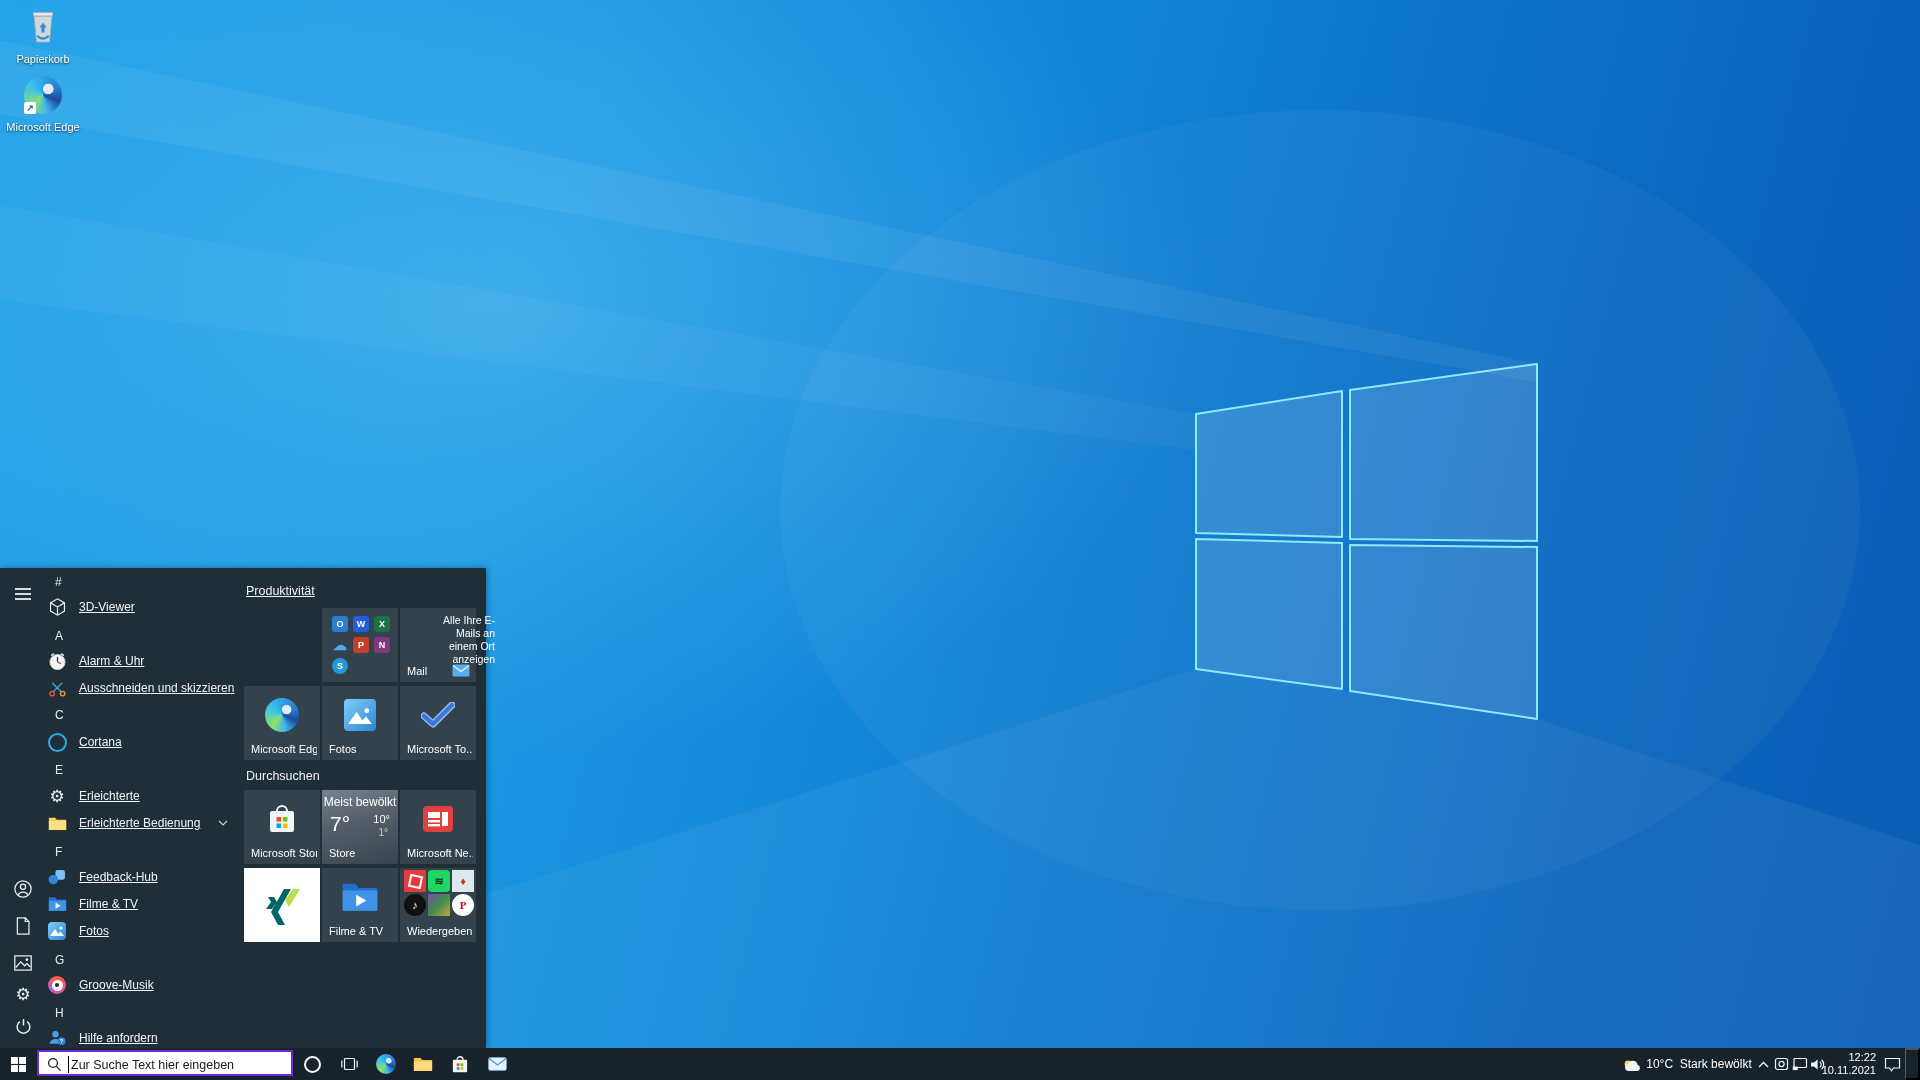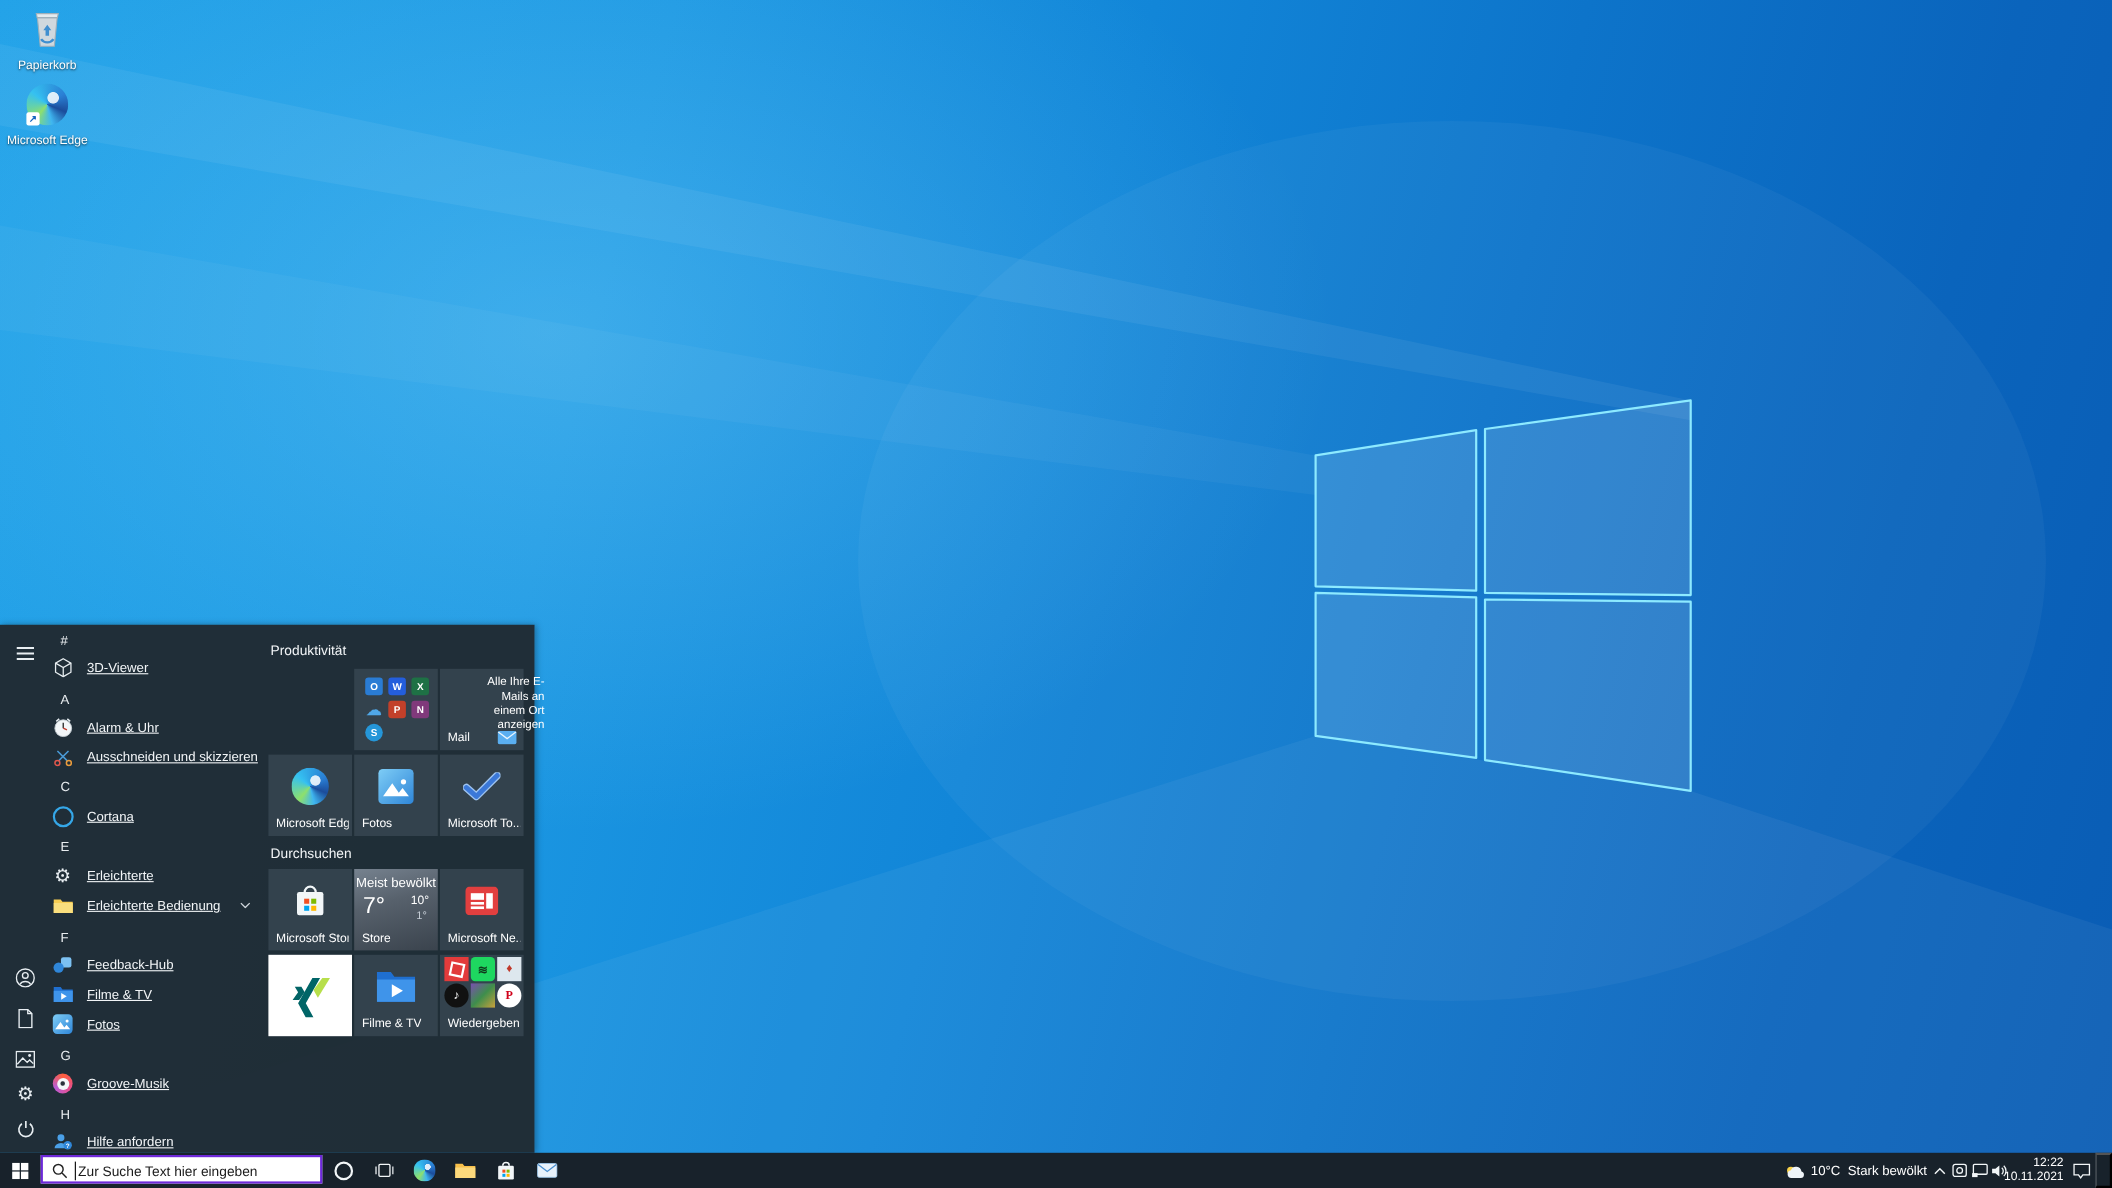--- a/index.html
+++ b/index.html
@@ -277,21 +277,21 @@
         <svg width="18" height="18" viewBox="0 0 17 17">
             <circle cx="7" cy="5" r="3" fill="#4aa0e8"></circle>
             <path d="M1.5 14 a5.5 4.5 0 0 1 11 0 Z" fill="#4aa0e8"></path>
             <circle cx="12.8" cy="11.5" r="3.6" fill="#2f86d8"></circle>
             <text x="12.8" y="13.6" text-anchor="middle" font-size="5.5" fill="#fff" font-family="Liberation Sans, sans-serif" font-weight="bold">?</text>
           </svg>
       </span>
       <span class="al-label">Hilfe anfordern</span>
     </div>
 
-    <div class="group-h" style="left:246px;top:15px;">Produktivität</div>
+    <div class="group-h" style="left:246px;top:15px;text-decoration:underline;">Produktivität</div>
 
     <div class="tile" style="left:322px;top:40px;">
       <div class="office-grid">
         <span class="mini" style="background:#2a7cd4;">O</span>
         <span class="mini" style="background:#245edc;">W</span>
         <span class="mini" style="background:#1e7145;">X</span>
         <span class="mini" style="background:transparent;font-size:14px;color:#50a8e8;">☁</span>
         <span class="mini" style="background:#c2402a;">P</span>
         <span class="mini" style="background:#80397b;">N</span>
         <span class="mini" style="background:#2596d8;border-radius:50%;">S</span>

